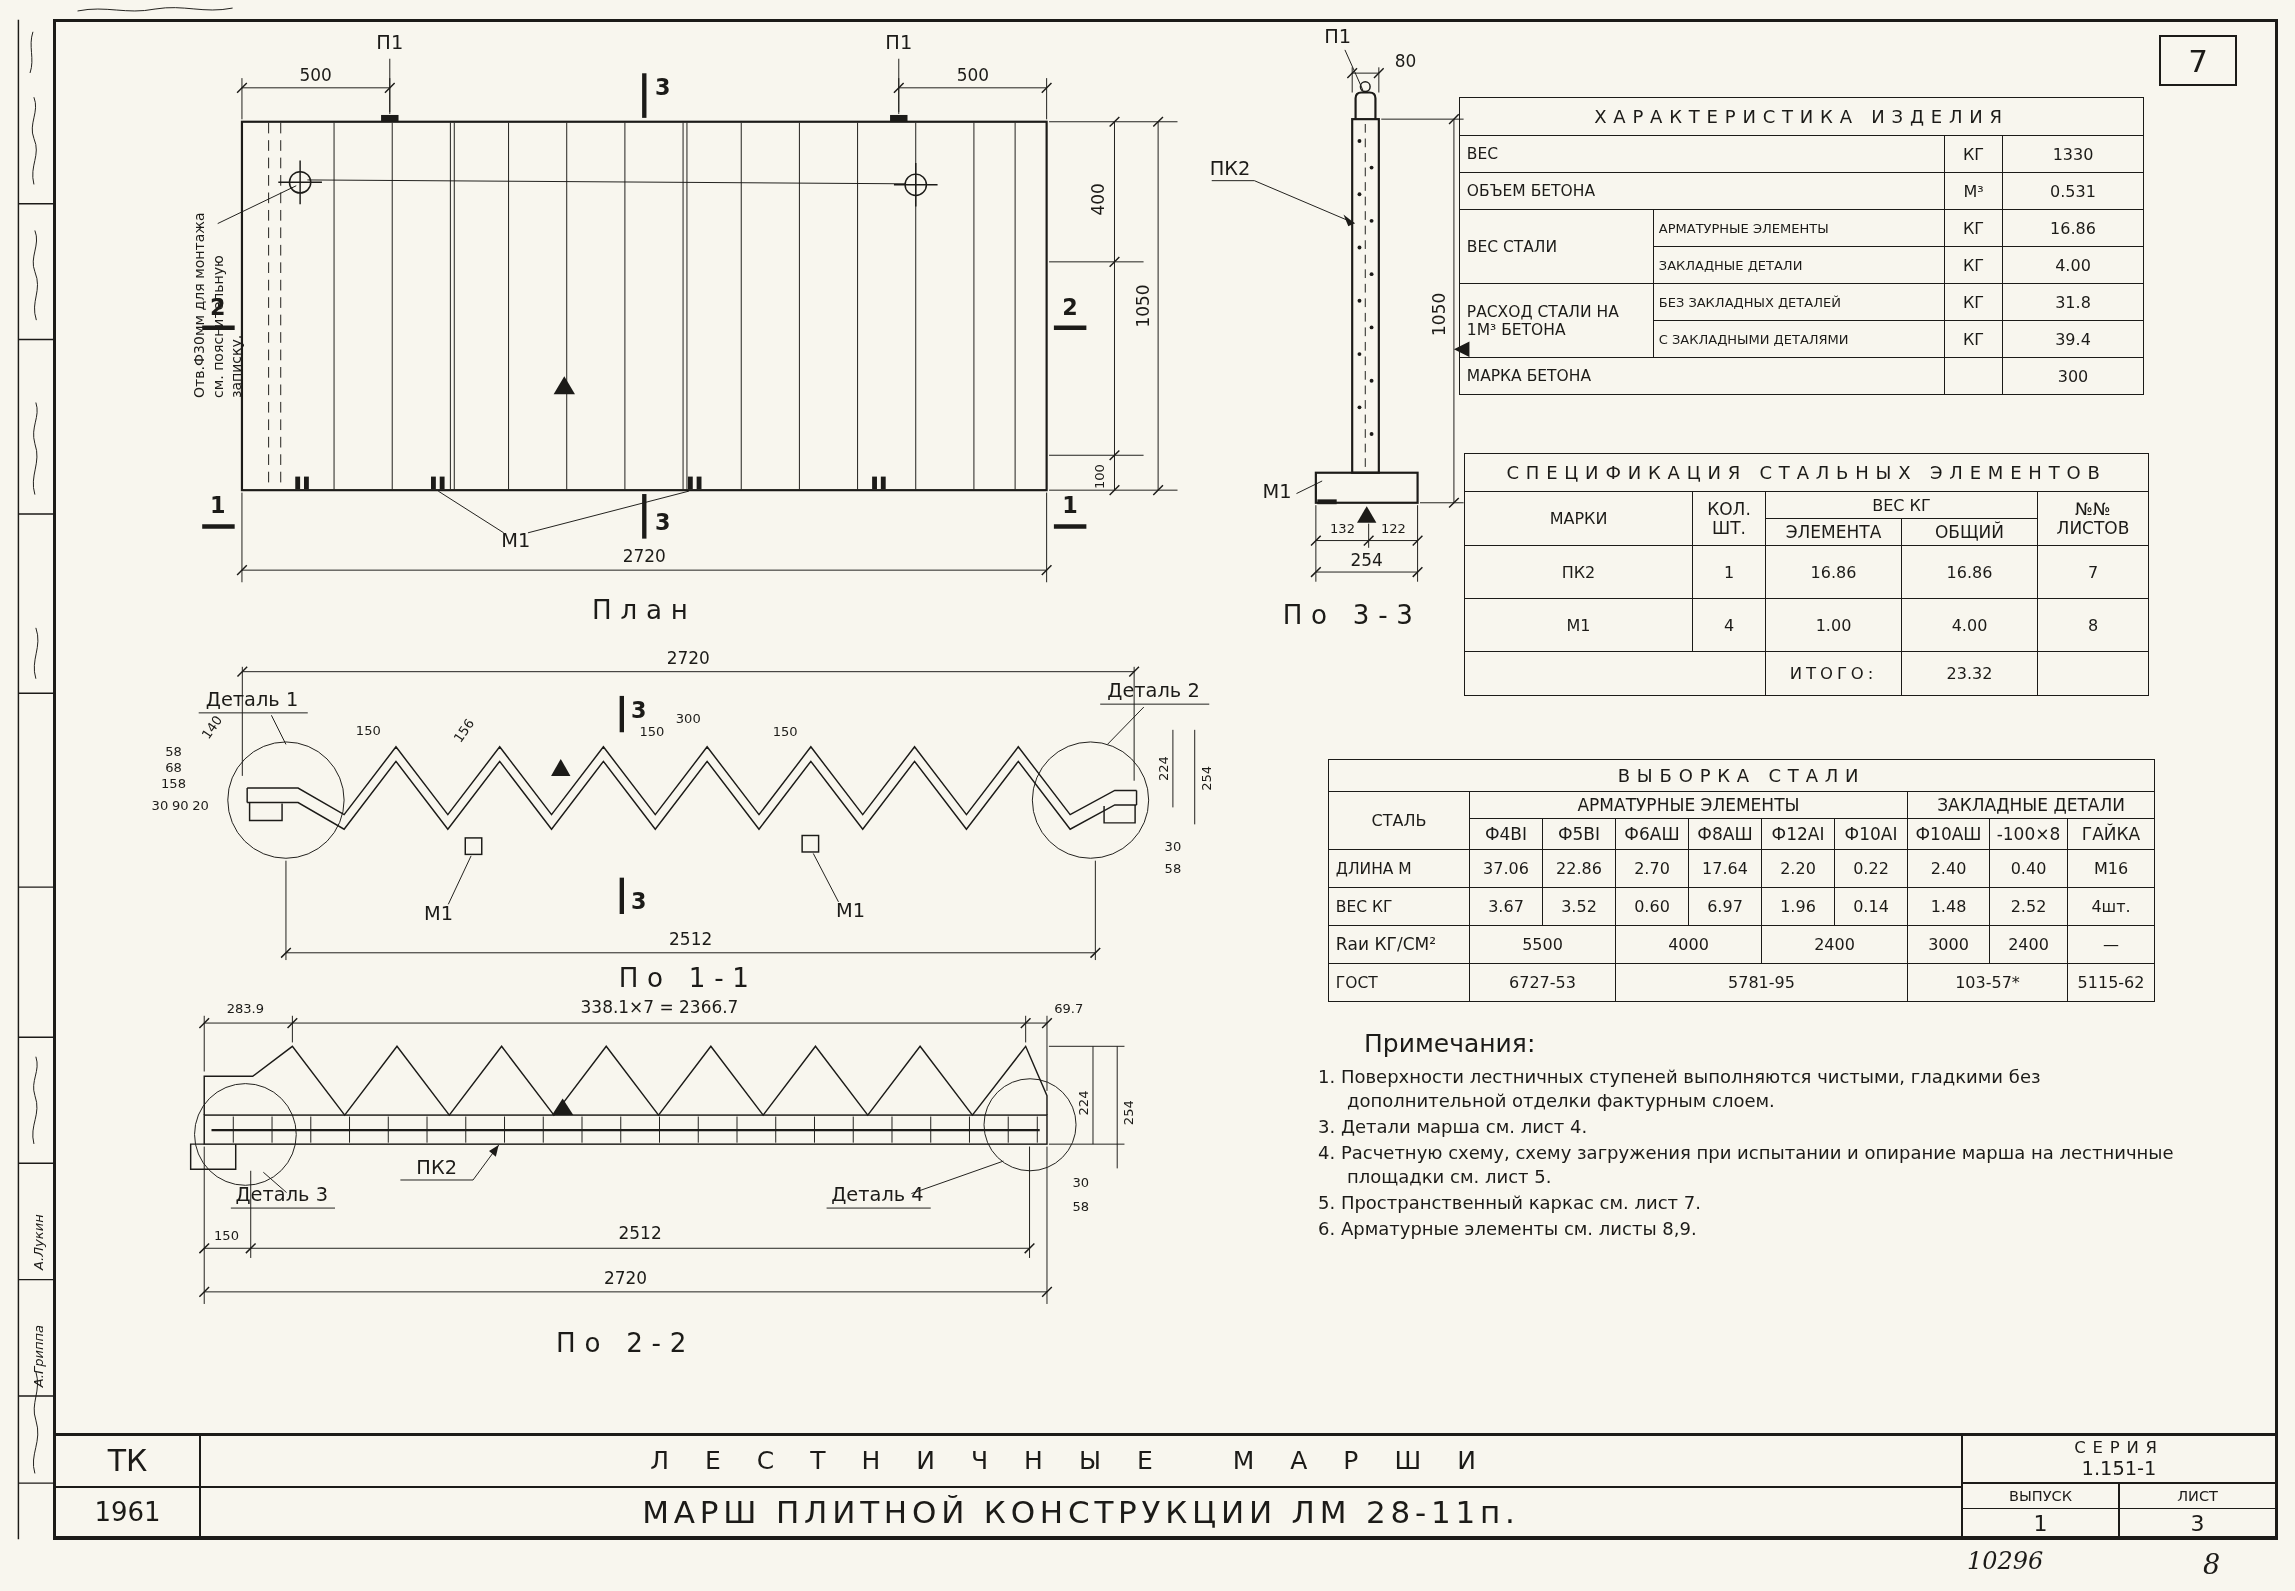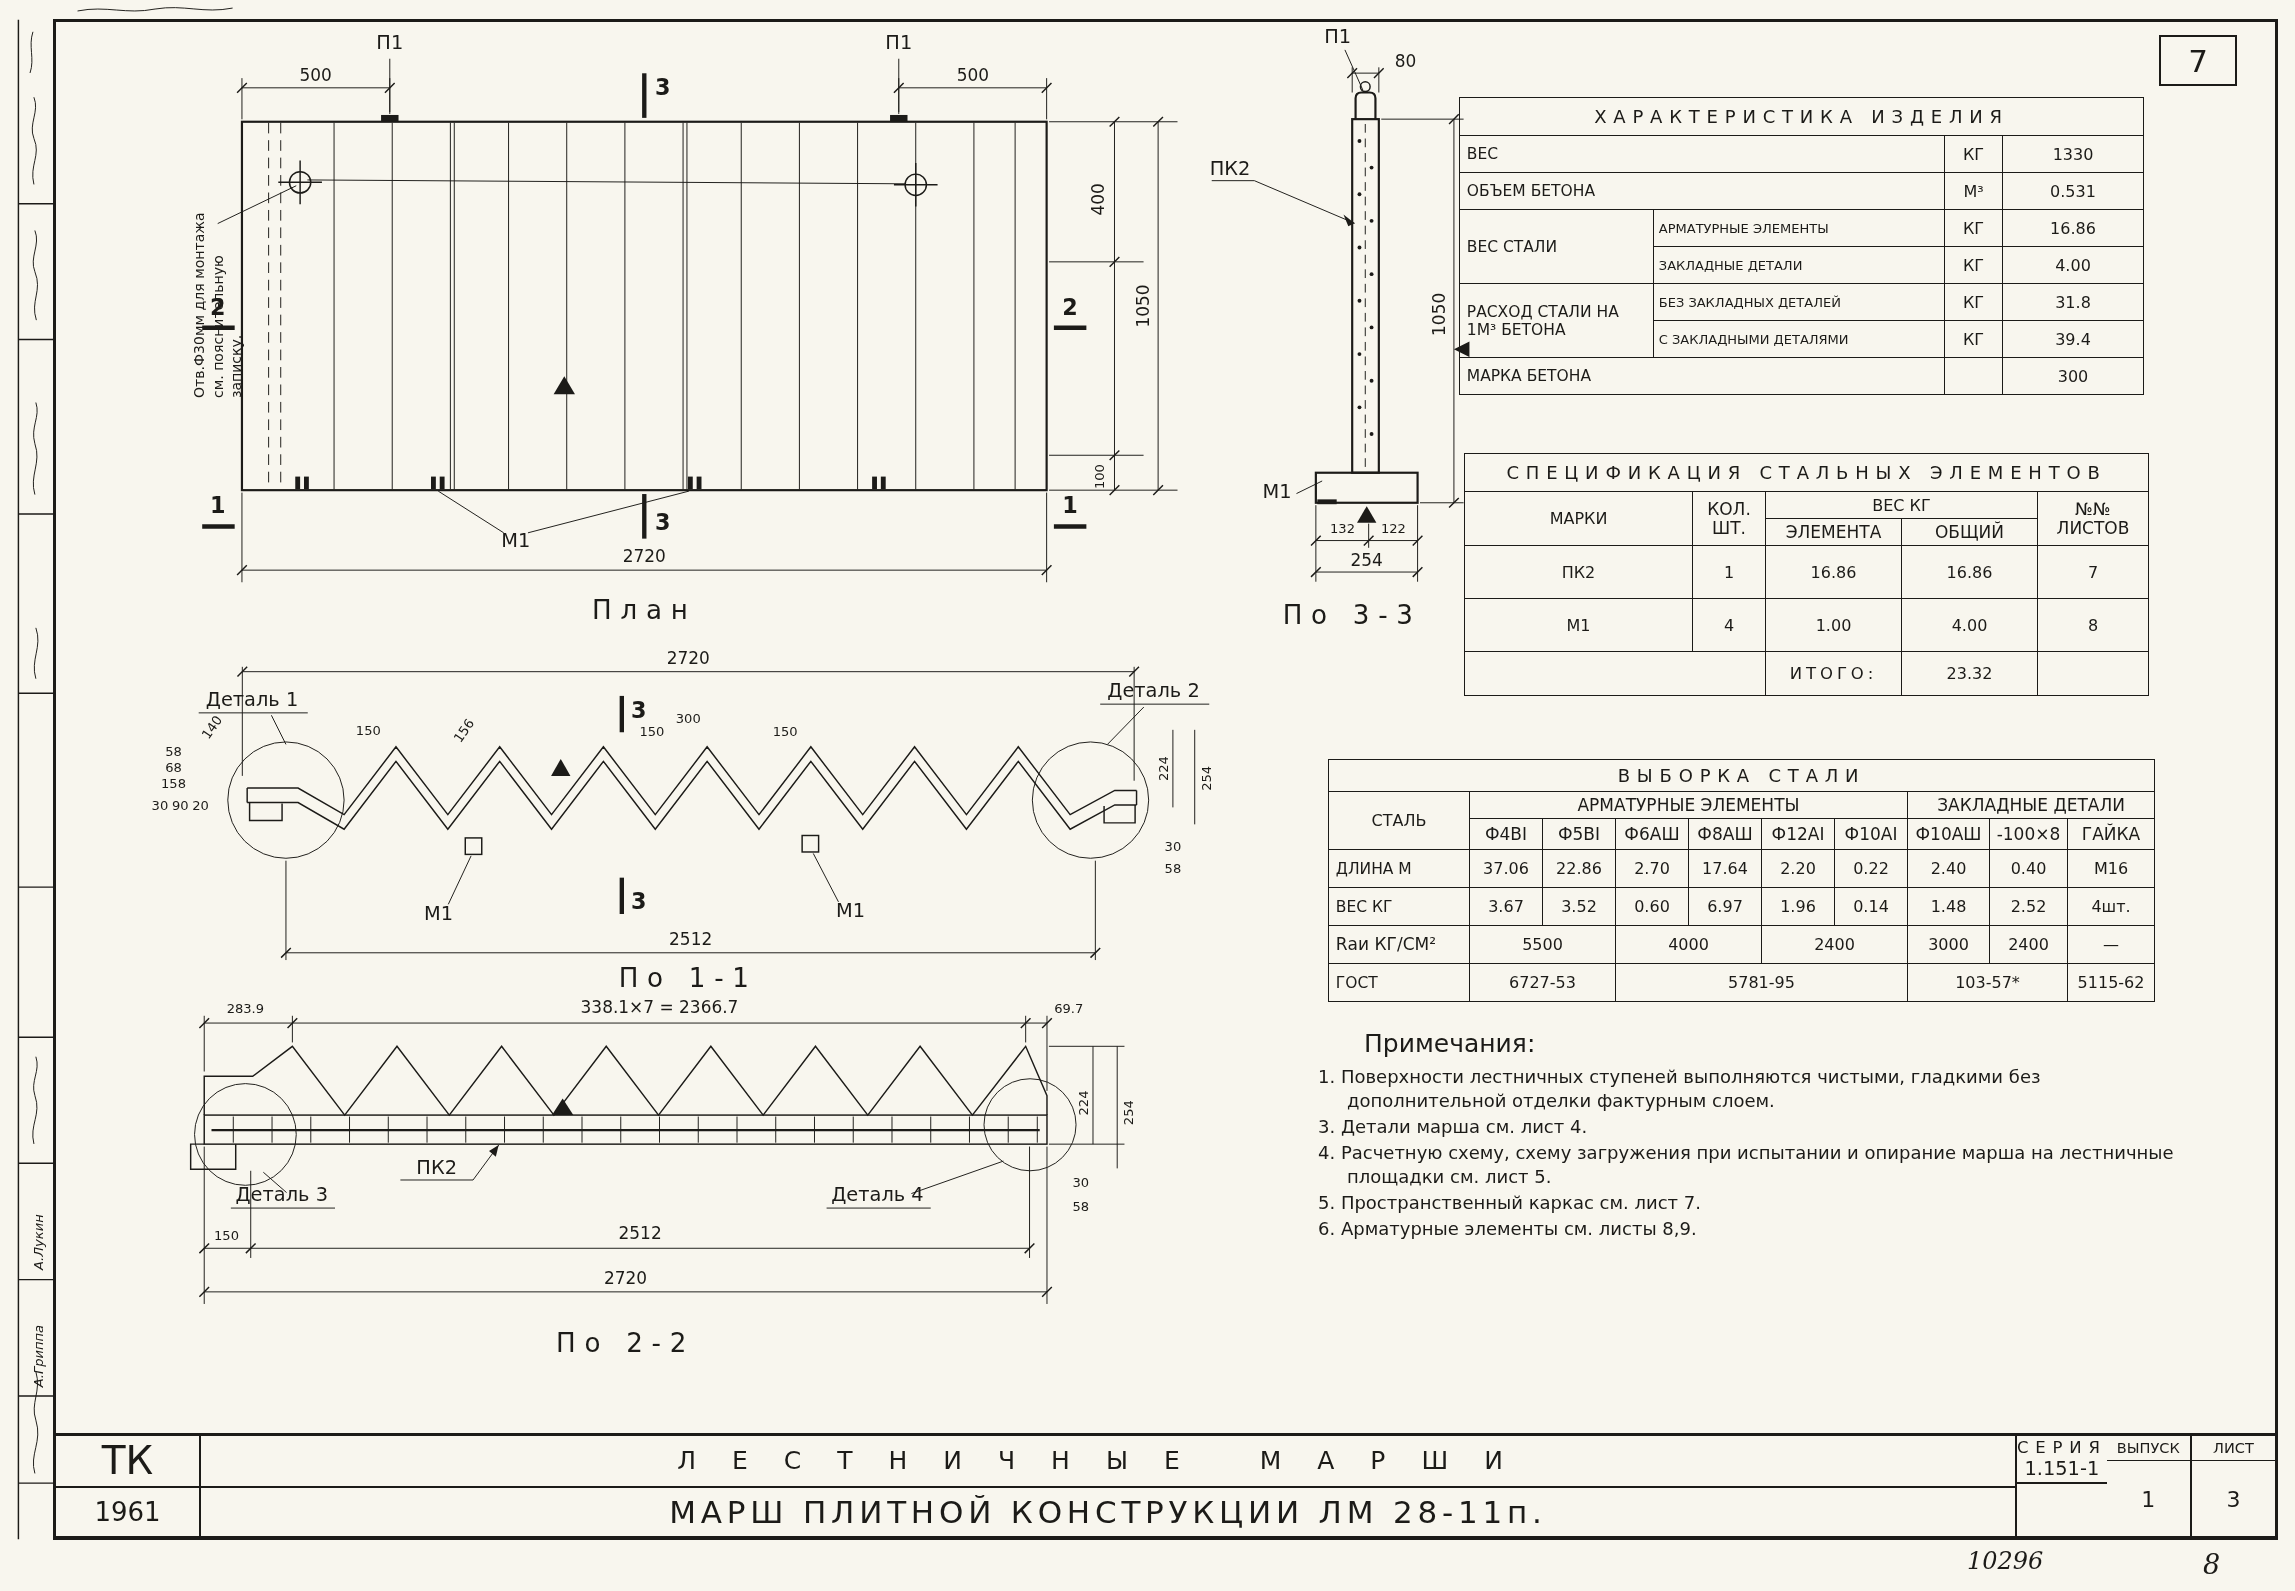--- a/index.html
+++ b/index.html
@@ -34,26 +34,26 @@
   .tick{stroke:#1c1b18;stroke-width:3;fill:none}
   .blk{fill:#1c1b18;stroke:none}
   
   .notes{position:absolute;left:1318px;top:1028px;width:858px;font-size:18px;line-height:1.3}
   .notes .nt{padding-left:46px;font-size:25px;margin-bottom:4.8px}
   .notes .ni{padding-left:29px;text-indent:-29px;margin-bottom:2.9px}
   
   .titleblock{position:absolute;left:53px;top:1433px;width:2225px;height:107px;border:3.4px solid #1c1b18;display:flex}
   .tb-left{width:145px;border-right:2.9px solid #1c1b18;display:flex;flex-direction:column}
   .tb-cell{display:flex;align-items:center;justify-content:center}
-  .tb-tk{flex:1;font-size:39px;border-bottom:2.4px solid #1c1b18}
+  .tb-tk{flex:1;font-size:30px;border-bottom:2.4px solid #1c1b18}
   .tb-year{flex:1;font-size:26px}
   .tb-center{flex:1;display:flex;flex-direction:column;border-right:2.9px solid #1c1b18}
   .tb-title-top{flex:1;font-size:25px;letter-spacing:36px;border-bottom:2.4px solid #1c1b18}
   .tb-title-bottom{flex:1;font-size:31px;letter-spacing:4.8px}
-  .tb-right{width:258px;display:flex;flex-direction:row}
+  .tb-right{width:312px;display:flex;flex-direction:column}
   .tb-series{height:48px;border-bottom:2.4px solid #1c1b18;display:flex;flex-direction:column;align-items:center;justify-content:center}
   .tb-series-label{font-size:16.5px;letter-spacing:6.8px}
   .tb-series-value{font-size:19.4px}
   .tb-right-bottom{flex:1;display:flex}
   .tb-col{flex:1;display:flex;flex-direction:column}
   .tb-col.first{border-right:2.4px solid #1c1b18}
   .tb-small-label{height:25px;display:flex;align-items:center;justify-content:center;font-size:14.5px;border-bottom:1.9px solid #1c1b18}
   .tb-small-value{flex:1;display:flex;align-items:center;justify-content:center;font-size:22px}
   .hand{position:absolute;font-family:"DejaVu Serif",serif;font-style:italic}
 </style>

